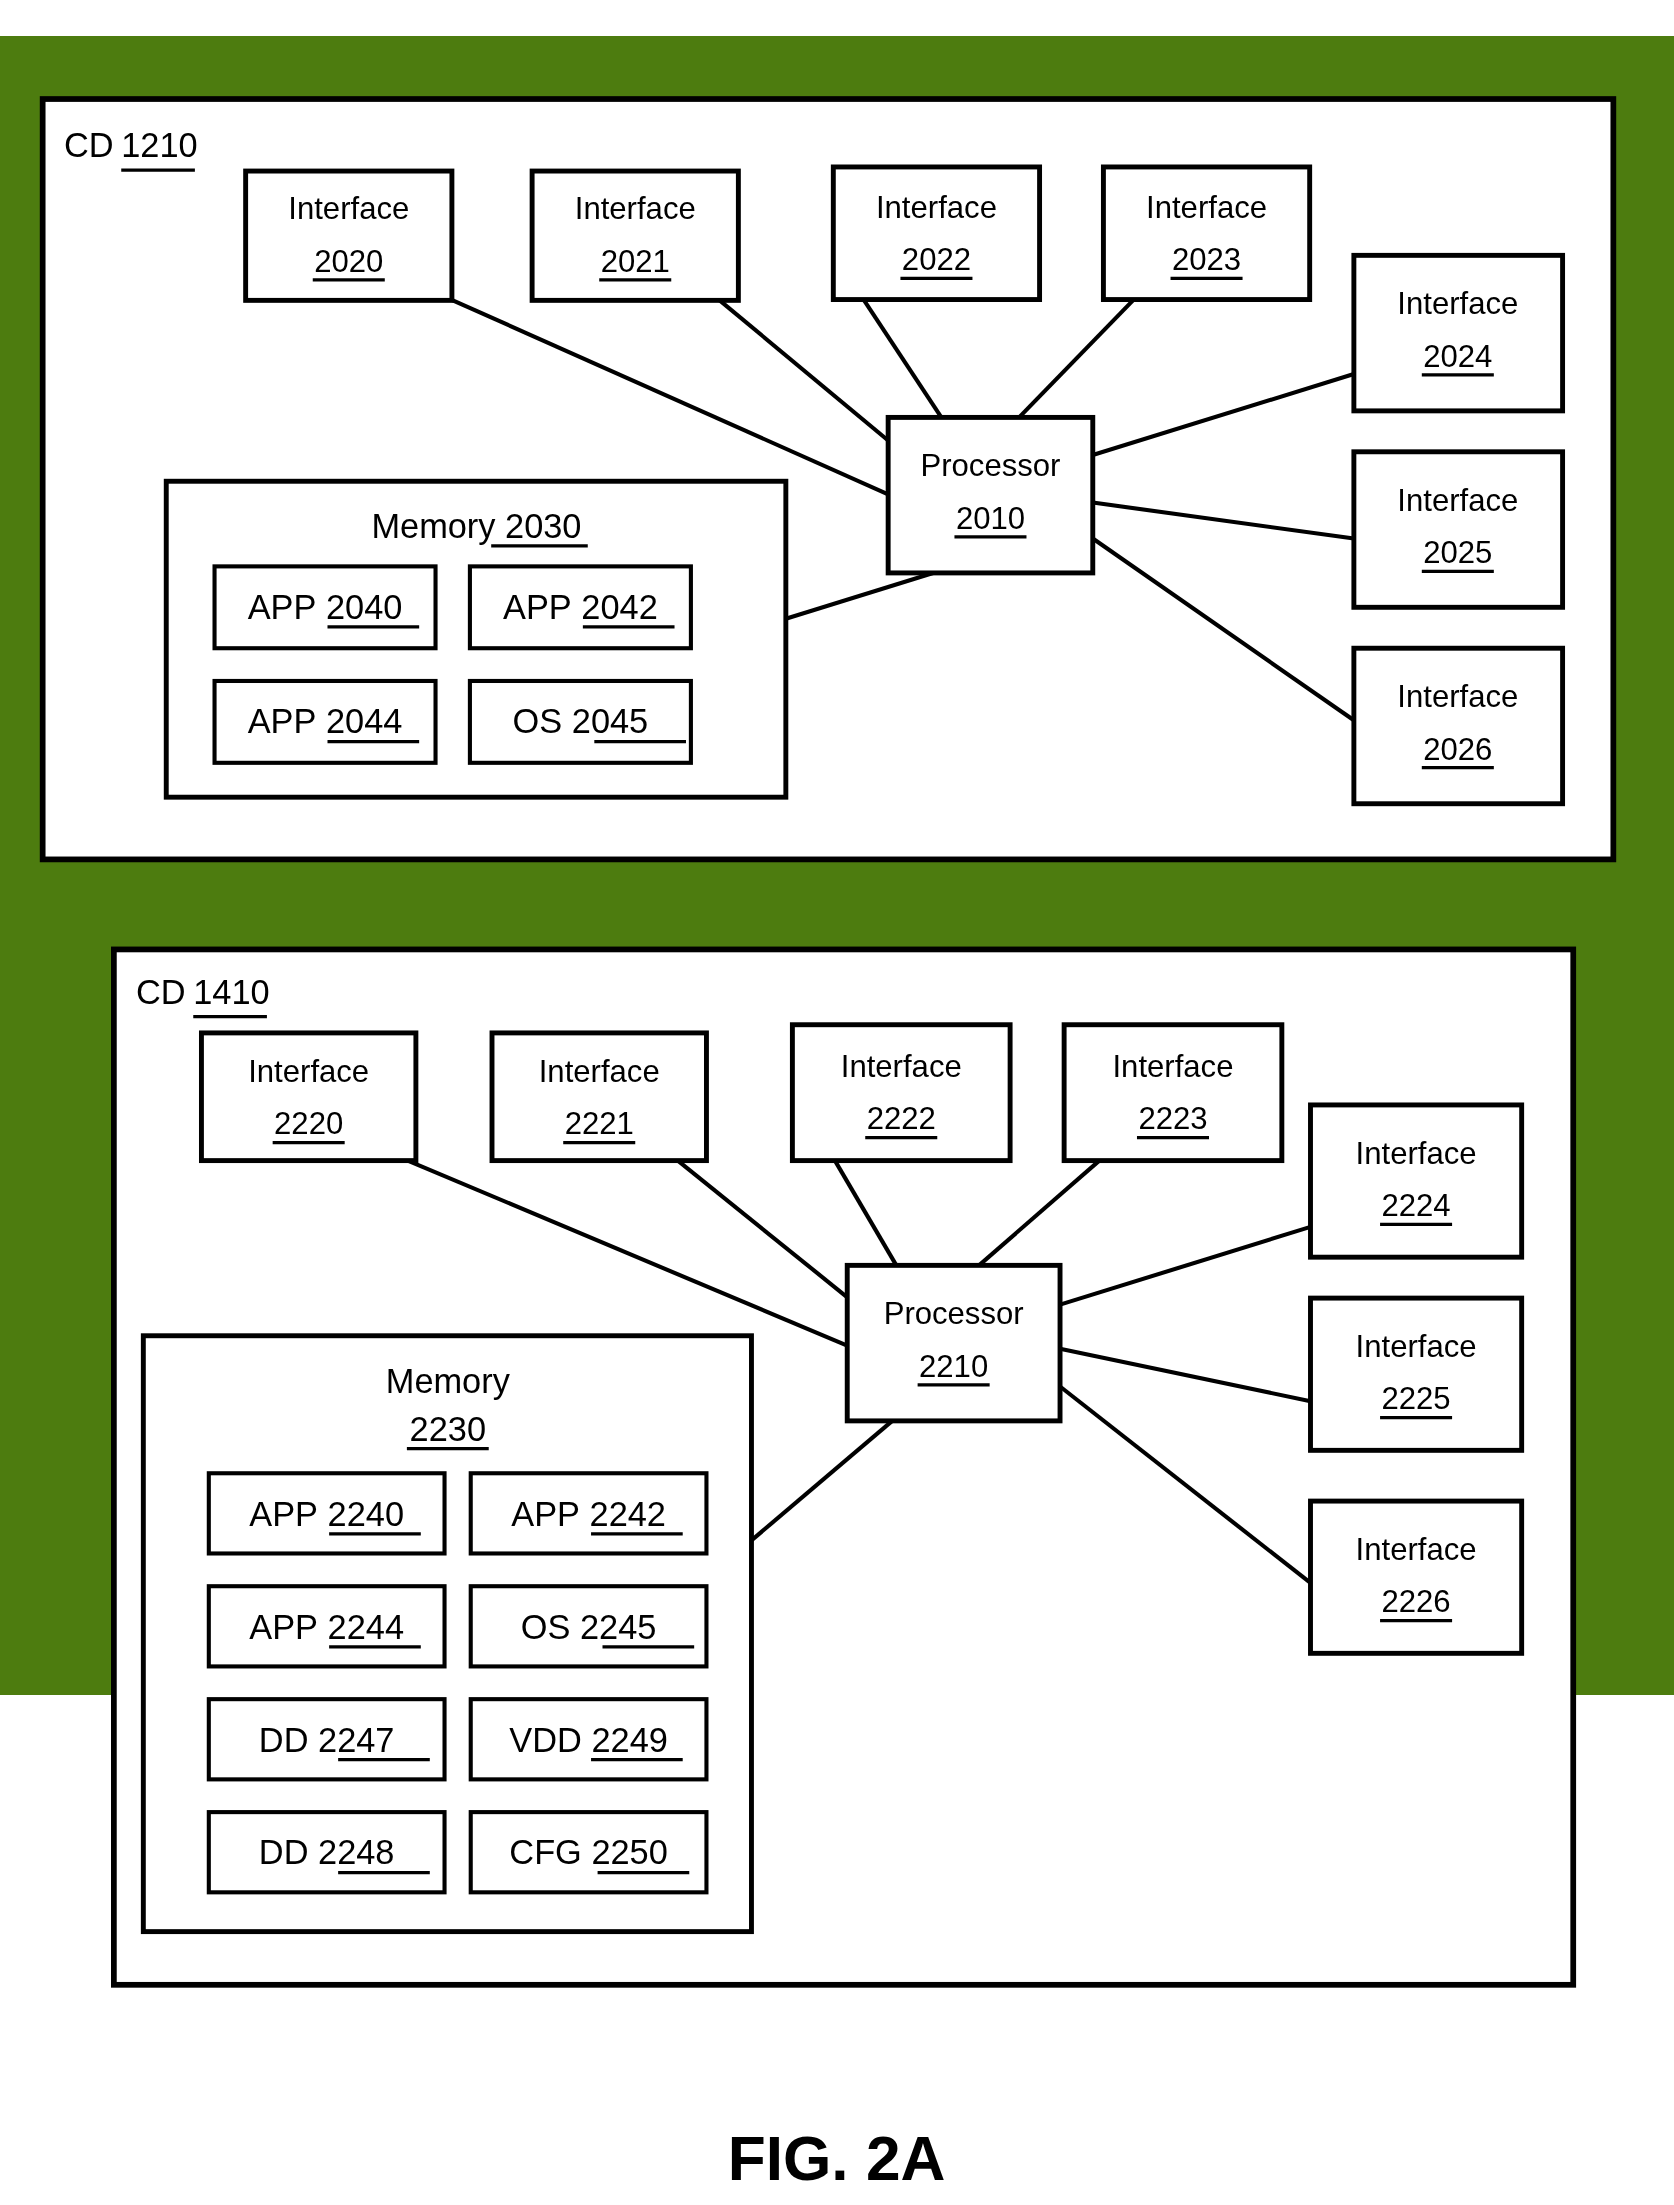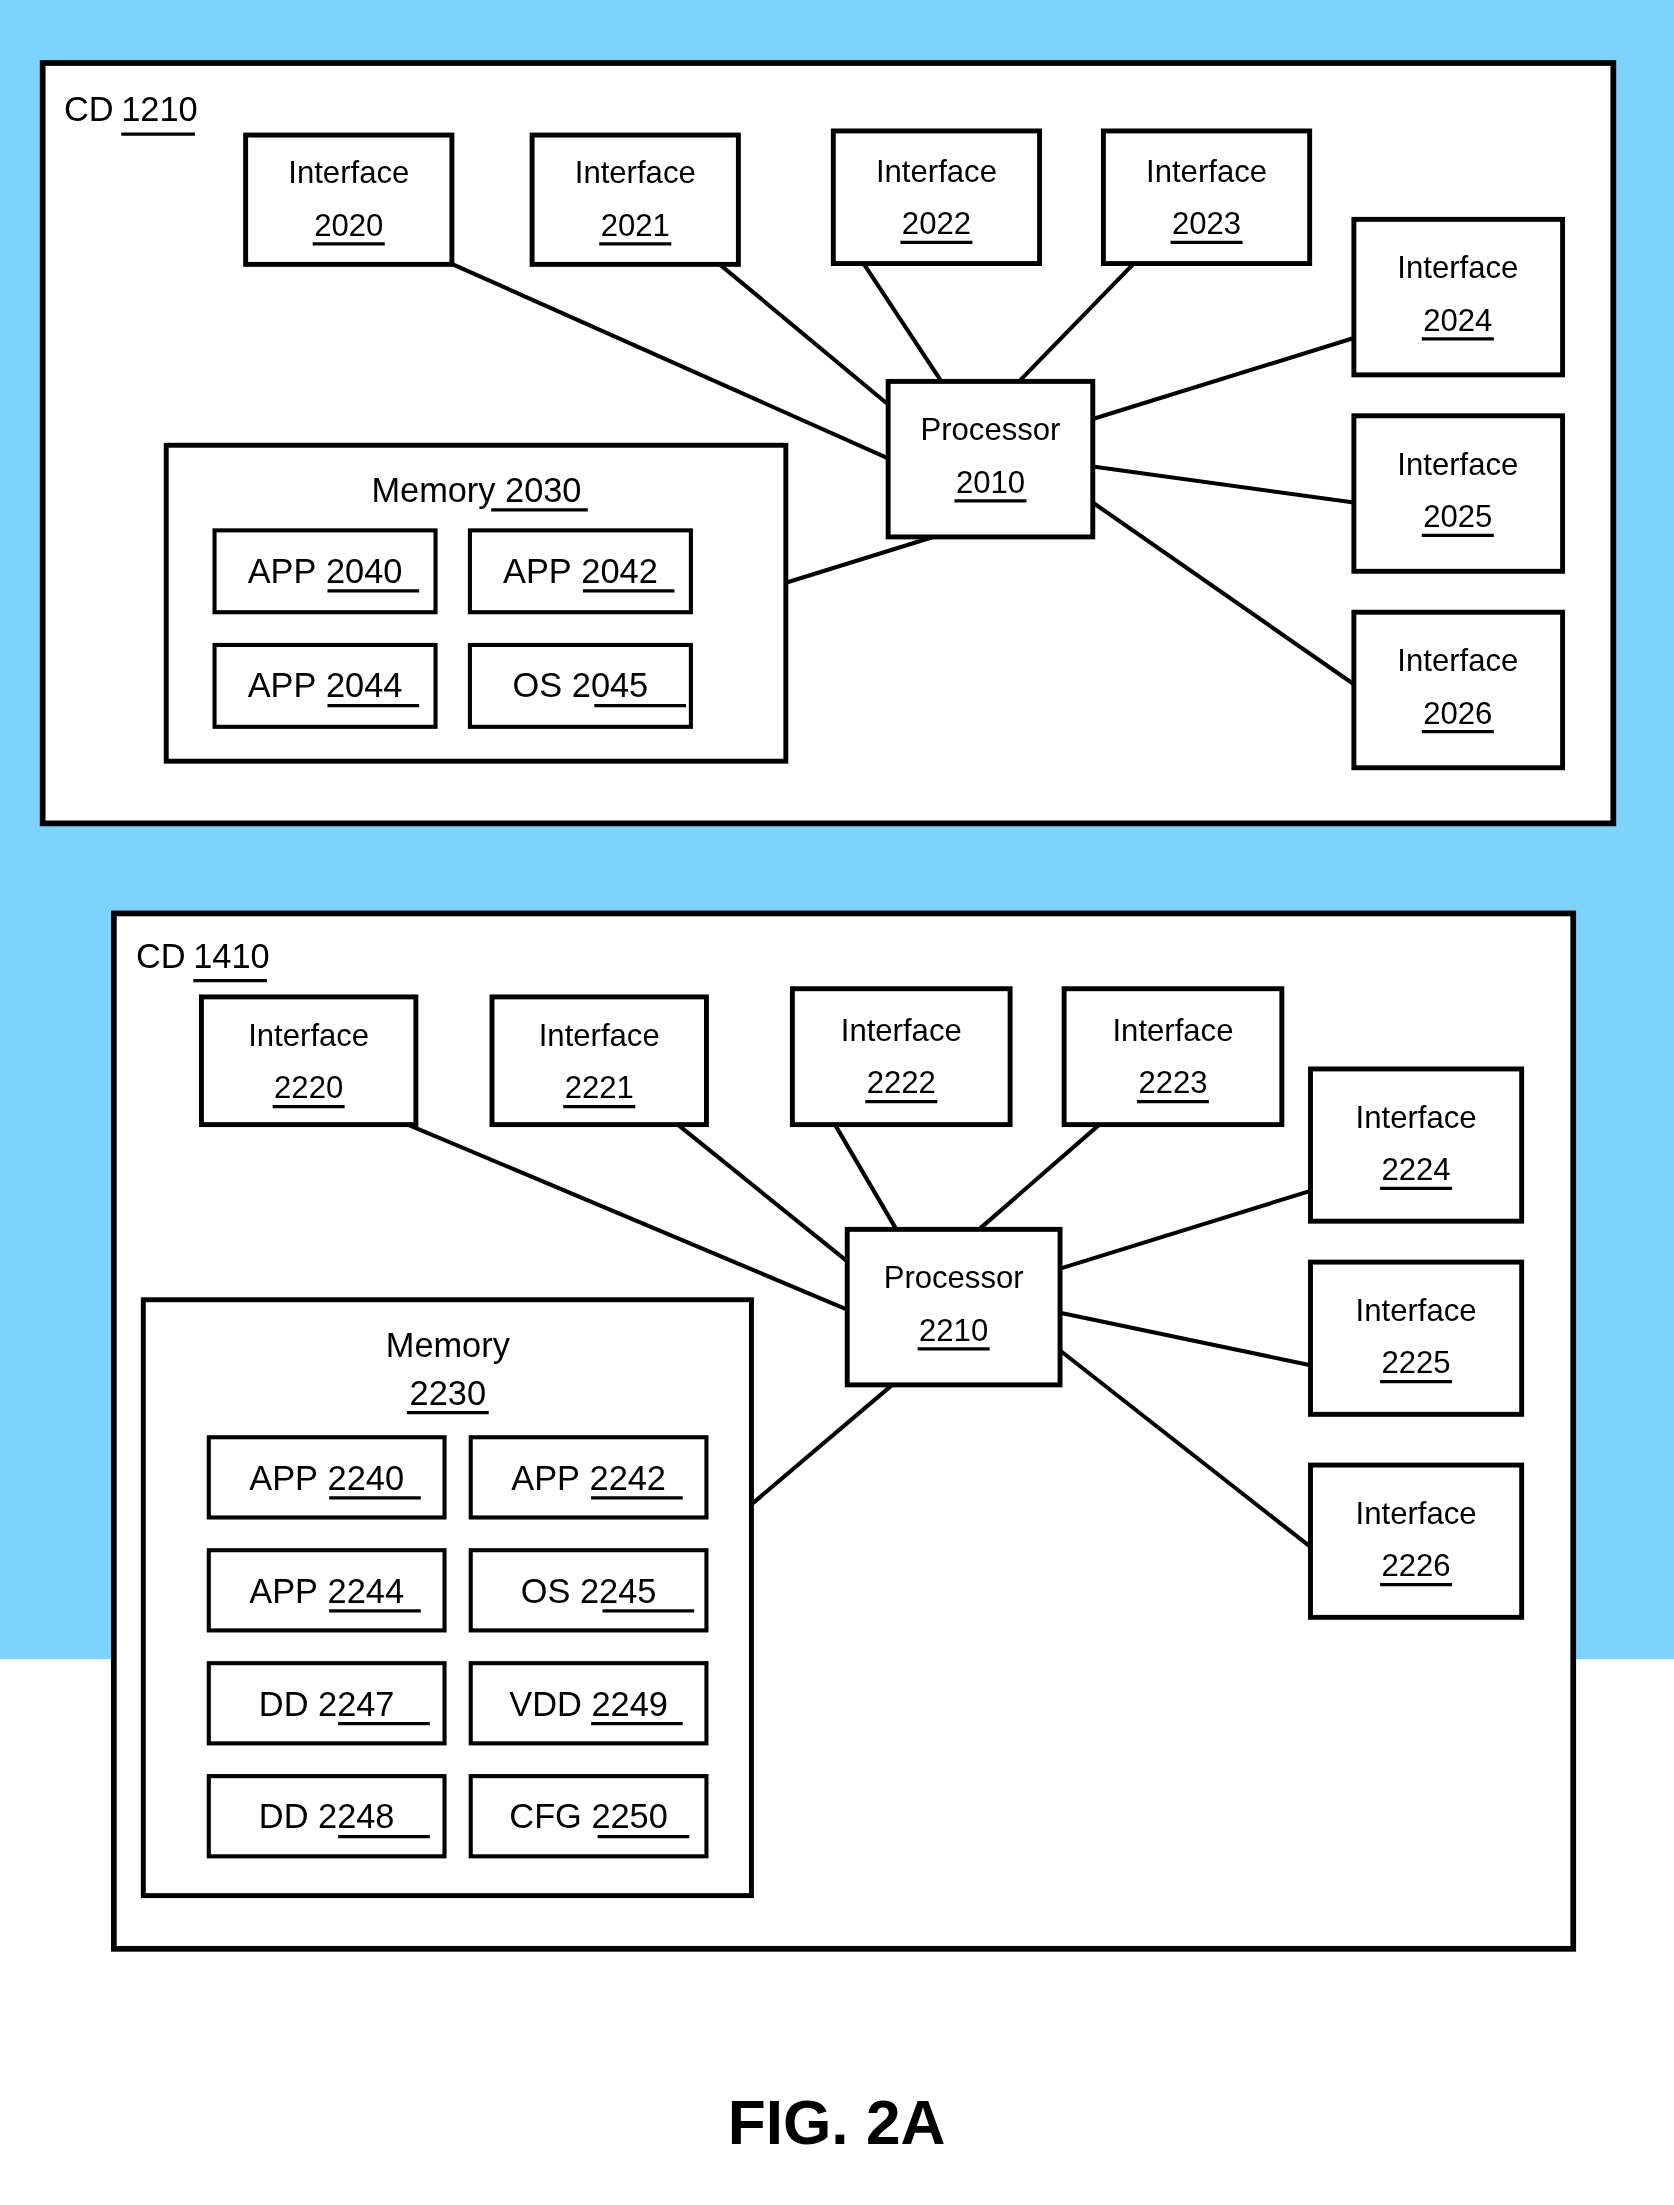--- a/index.html
+++ b/index.html
@@ -12,21 +12,22 @@
     width: 1674px;
     height: 2205px;
     font-family: "Liberation Sans", sans-serif;
     color: #000000;
     overflow: hidden;
   }
   #figure-root {
     position: relative;
     width: 1674px;
     height: 1659px;
-    background: #7dd3fc;
+    background: #4d7c0f;
+    margin-top: 36px;
   }
   svg.diagram-canvas {
     position: absolute;
     left: 0;
     top: 0;
     width: 1674px;
     height: 2205px;
     display: block;
   }
   .frame-rect {

